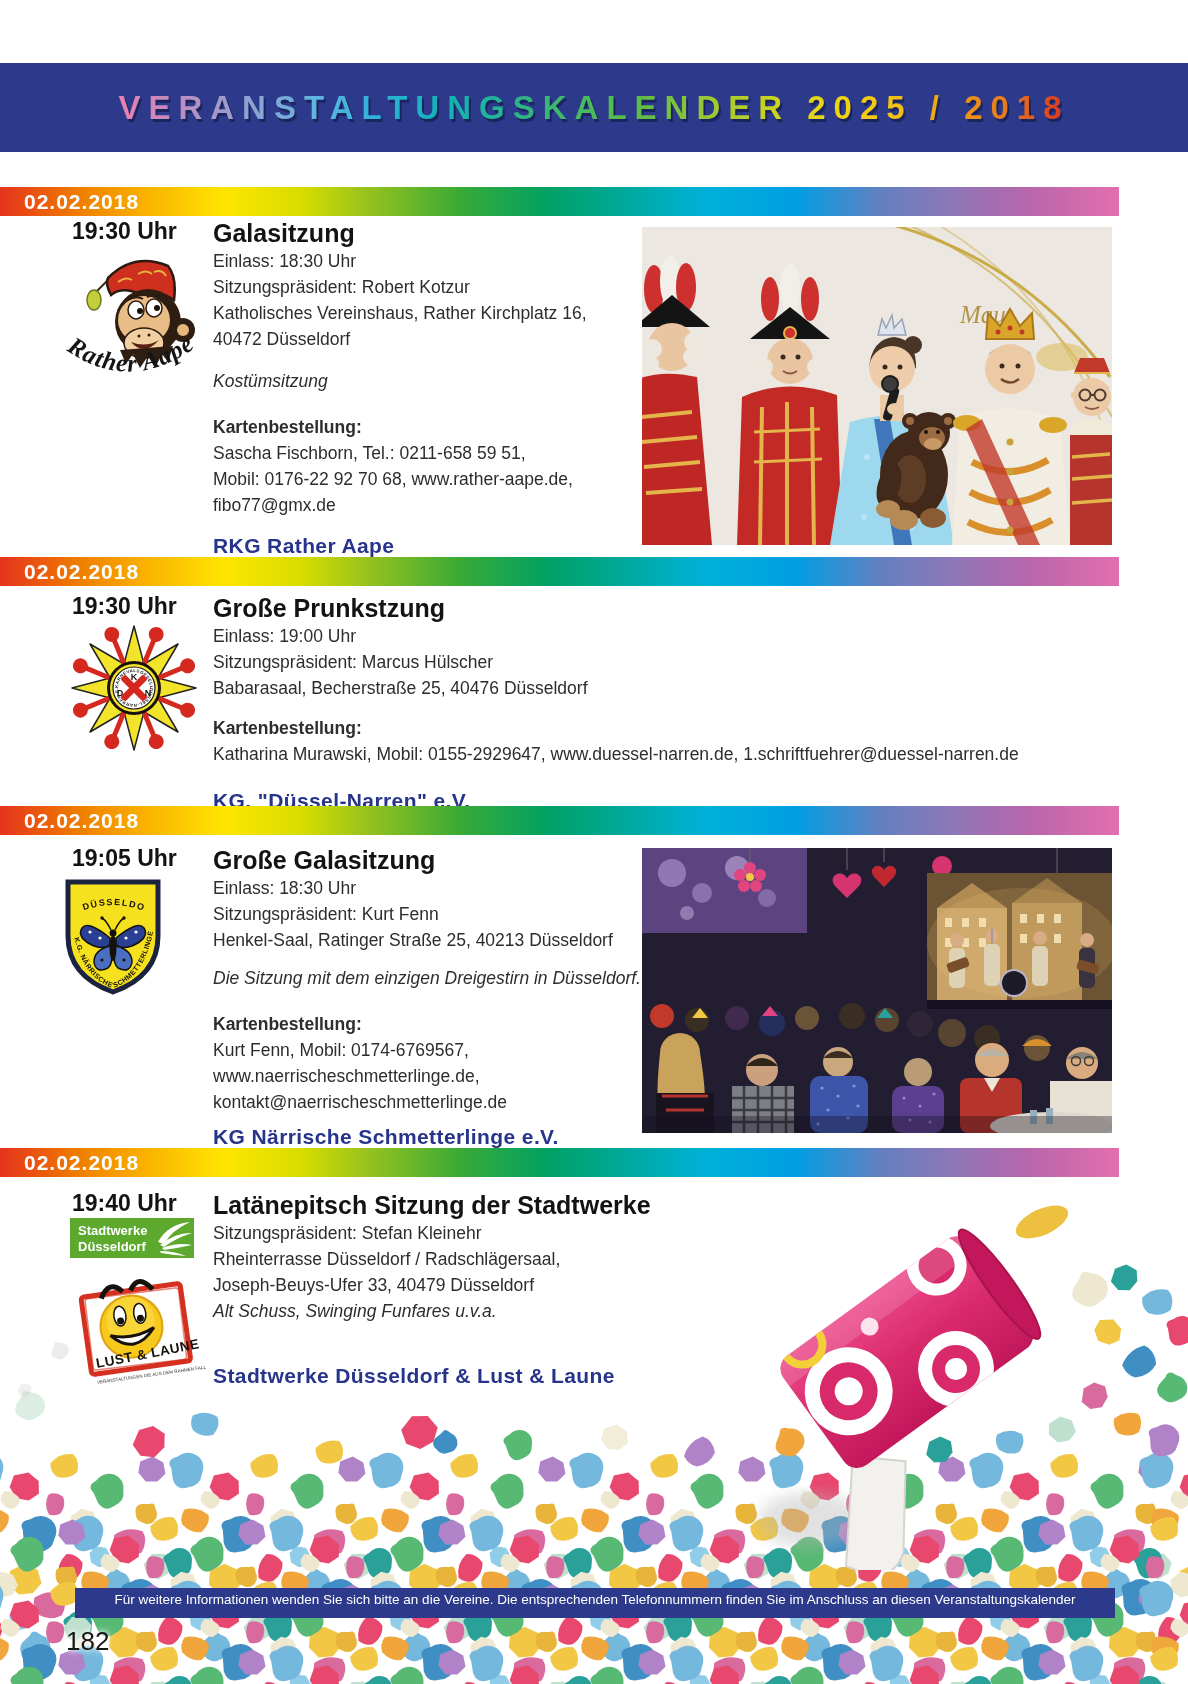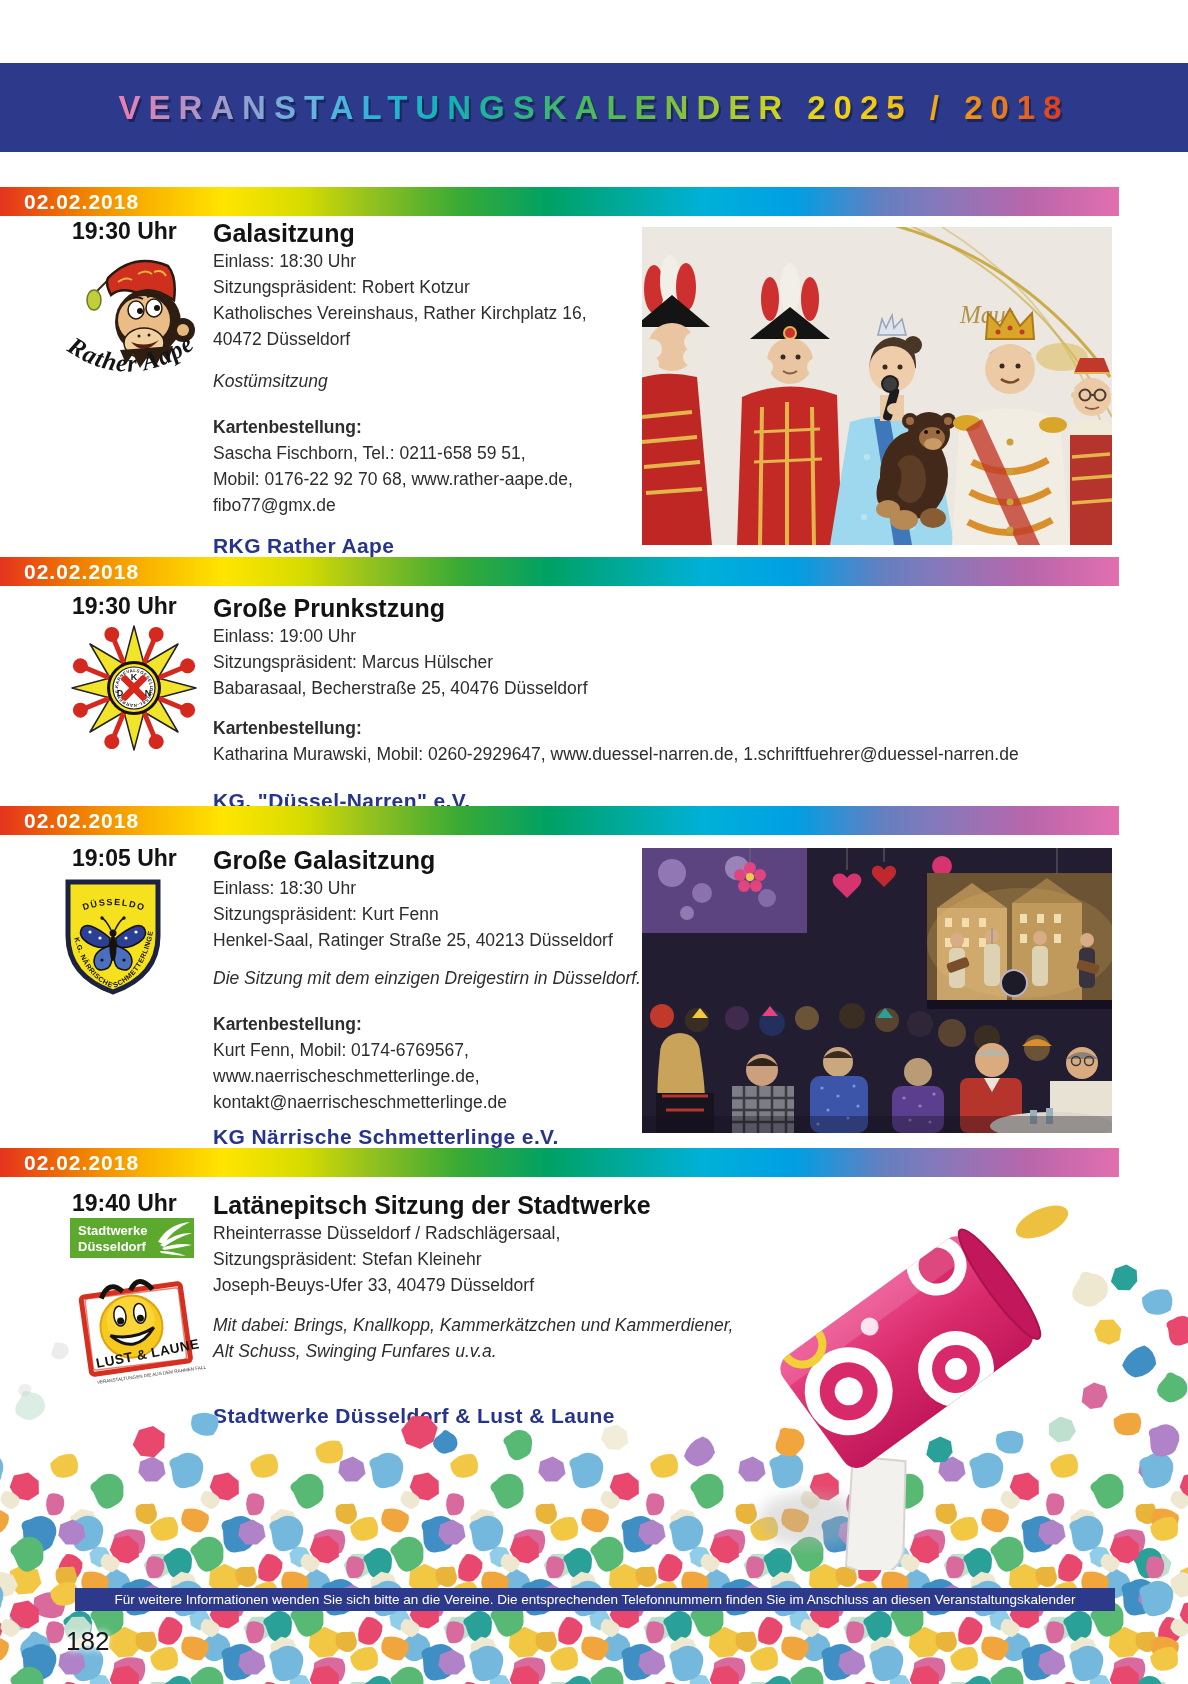--- a/index.html
+++ b/index.html
@@ -29,21 +29,21 @@
   .event .content{position:absolute;left:213px;top:0;width:900px;}
   .etitle{font-weight:bold;font-size:25px;line-height:30px;color:#131313;margin:0;white-space:nowrap;}
   p.line{margin:0;font-size:17.5px;line-height:26px;color:#2d2d2d;white-space:nowrap;}
   .note{font-style:italic;}
   .bold{font-weight:bold;}
   .org{margin:0;font-weight:bold;font-size:21px;color:#27348b;letter-spacing:.4px;white-space:nowrap;}
   .photo{position:absolute;display:block;}
   .logo{position:absolute;display:block;}
 
   
-  .footerbar{position:absolute;left:75px;top:1588px;width:1040px;height:23px;background:#2d3a8c;
+  .footerbar{position:absolute;left:75px;top:1588px;width:1040px;height:30px;background:#2d3a8c;
       color:#fff;font-size:13.5px;line-height:23px;text-align:center;z-index:7;white-space:nowrap;}
   .pagenum{position:absolute;left:66px;top:1626px;font-size:26px;color:#161616;z-index:7;
       text-shadow:0 0 5px #fff,0 0 9px #fff;}
   .decor{position:absolute;left:0;top:0;z-index:3;pointer-events:none;}
   .horn{position:absolute;z-index:4;pointer-events:none;}
 </style>
 </head>
 <body>
 
 <div class="page">
@@ -343,21 +343,21 @@
   </div>
 
   <div class="event" style="top:593px">
     <div class="time">19:30 Uhr</div>
     <div class="content">
       <h3 class="etitle">Große Prunkstzung</h3>
       <p class="line">Einlass: 19:00 Uhr</p>
       <p class="line">Sitzungspräsident: Marcus Hülscher</p>
       <p class="line">Babarasaal, Becherstraße 25, 40476 Düsseldorf</p>
       <p class="line bold" style="margin-top:14px">Kartenbestellung:</p>
-      <p class="line">Katharina Murawski, Mobil: 0260-2929647, www.duessel-narren.de, 1.schriftfuehrer@duessel-narren.de</p>
+      <p class="line">Katharina Murawski, Mobil: 0155-2929647, www.duessel-narren.de, 1.schriftfuehrer@duessel-narren.de</p>
       <p class="org" style="margin-top:22px">KG. "Düssel-Narren" e.V.</p>
     </div>
   </div>
 
   <svg class="logo" style="left:64px;top:622px" width="140" height="132" viewBox="0 0 140 132">
     <defs>
       <path id="ringtop" d="M54,66 A16,16 0 0 1 86,66" fill="none"></path>
       <path id="ringbot" d="M86,66 A16,16 0 0 1 54,66" fill="none"></path>
     </defs>
     <polygon points="70,4 80,42 114,22 94,56 132,66 94,76 114,110 80,90 70,128 60,90 26,110 46,76 8,66 46,56 26,22 60,42" fill="#f2e32b" stroke="#222" stroke-width="1.5" stroke-linejoin="round"></polygon>
@@ -579,24 +579,23 @@
   </svg>
 
   <div class="datebar" style="top:1148px">
     <span>02.02.2018</span>
   </div>
 
   <div class="event" style="top:1190px">
     <div class="time">19:40 Uhr</div>
     <div class="content">
       <h3 class="etitle">Latänepitsch Sitzung der Stadtwerke</h3>
+      <p class="line">Sitzungspräsident: Stefan Kleinehr</p>
       <p class="line">Rheinterrasse Düsseldorf / Radschlägersaal,</p>
-      <p class="line">Sitzungspräsident: Stefan Kleinehr</p>
       <p class="line">Joseph-Beuys-Ufer 33, 40479 Düsseldorf</p>
-      <p class="line note" style="margin-top:14px">Mit dabei: Brings, Knallkopp, Kammerkätzchen und Kammerdiener,</p>
       <p class="line note">Alt Schuss, Swinging Funfares u.v.a.</p>
       <p class="org" style="margin-top:40px">Stadtwerke Düsseldorf &amp; Lust &amp; Laune</p>
     </div>
   </div>
 
   <svg class="logo" style="left:70px;top:1218px" width="124" height="40" viewBox="0 0 124 40">
     <rect width="124" height="40" fill="#5ca92d"></rect>
     <text x="8" y="17" font-size="13" font-weight="bold" fill="#fff">Stadtwerke</text>
     <text x="8" y="33" font-size="13" font-weight="bold" fill="#fff">Düsseldorf</text>
     <g fill="#fff">

